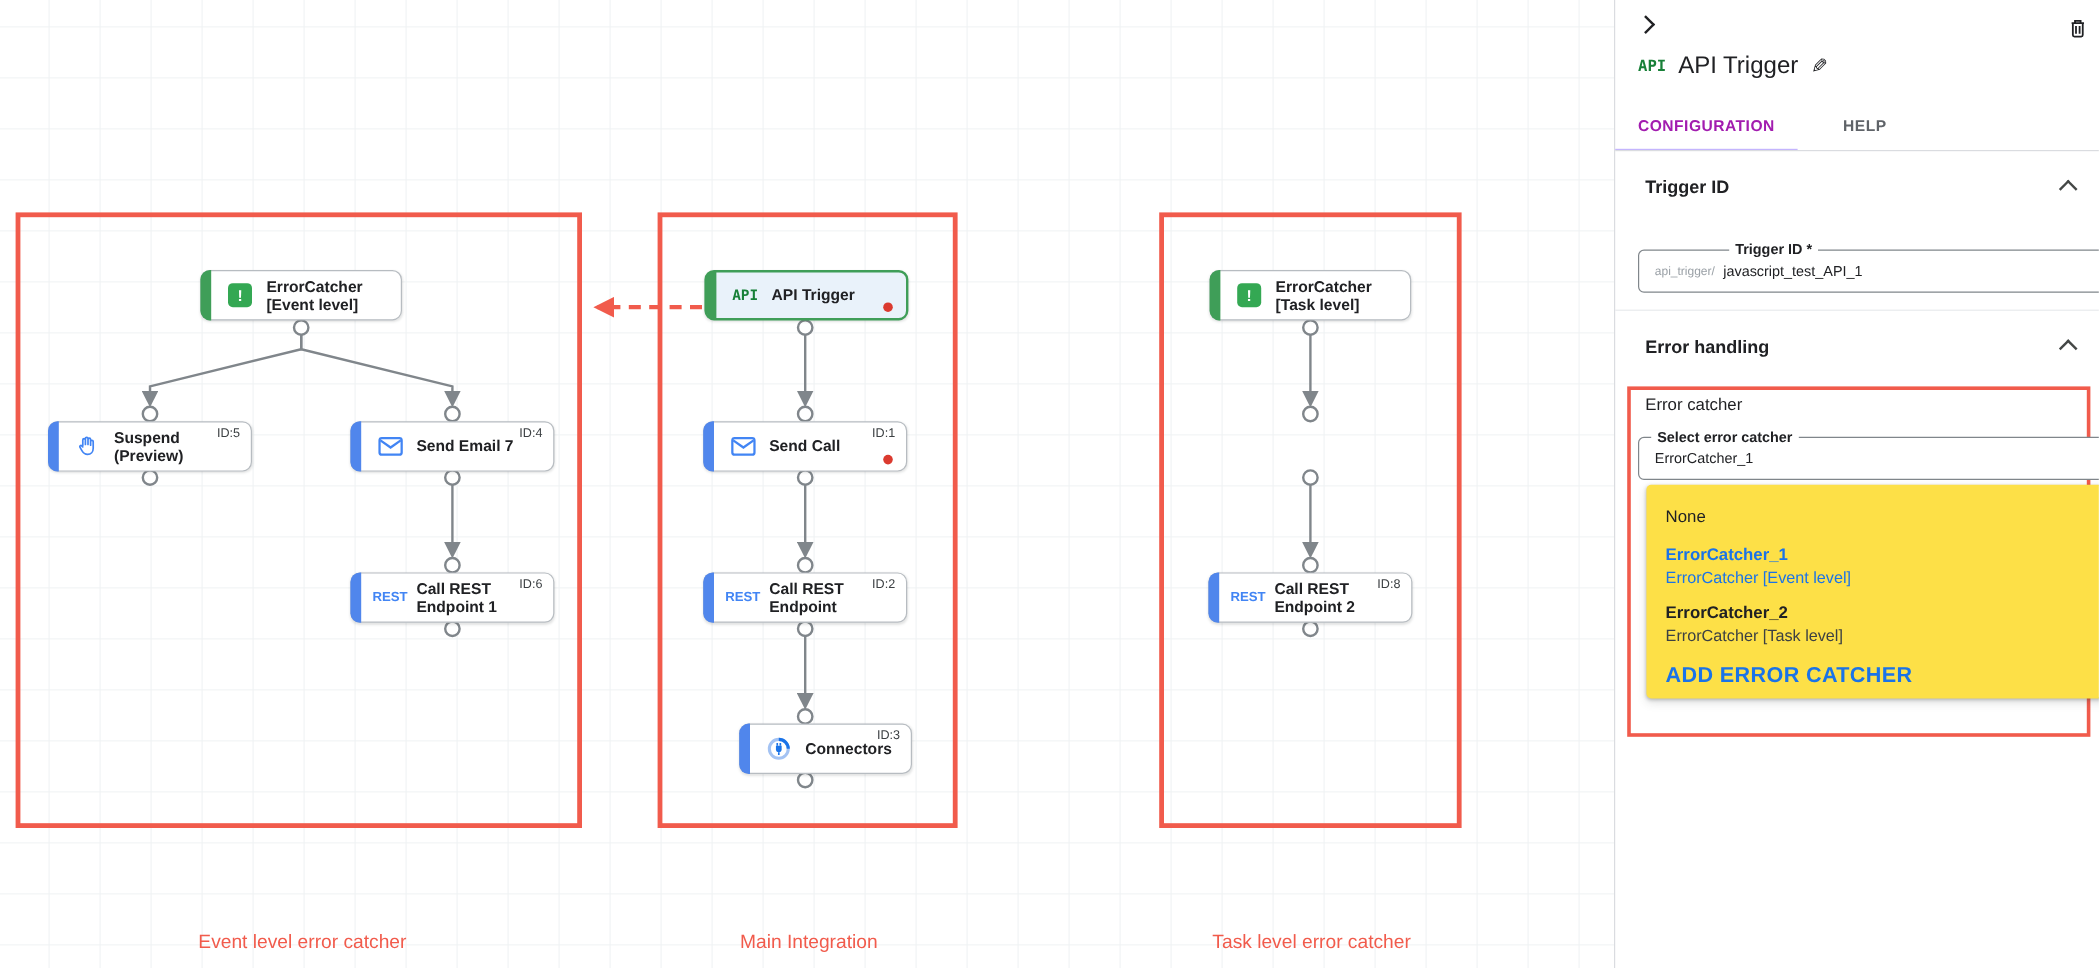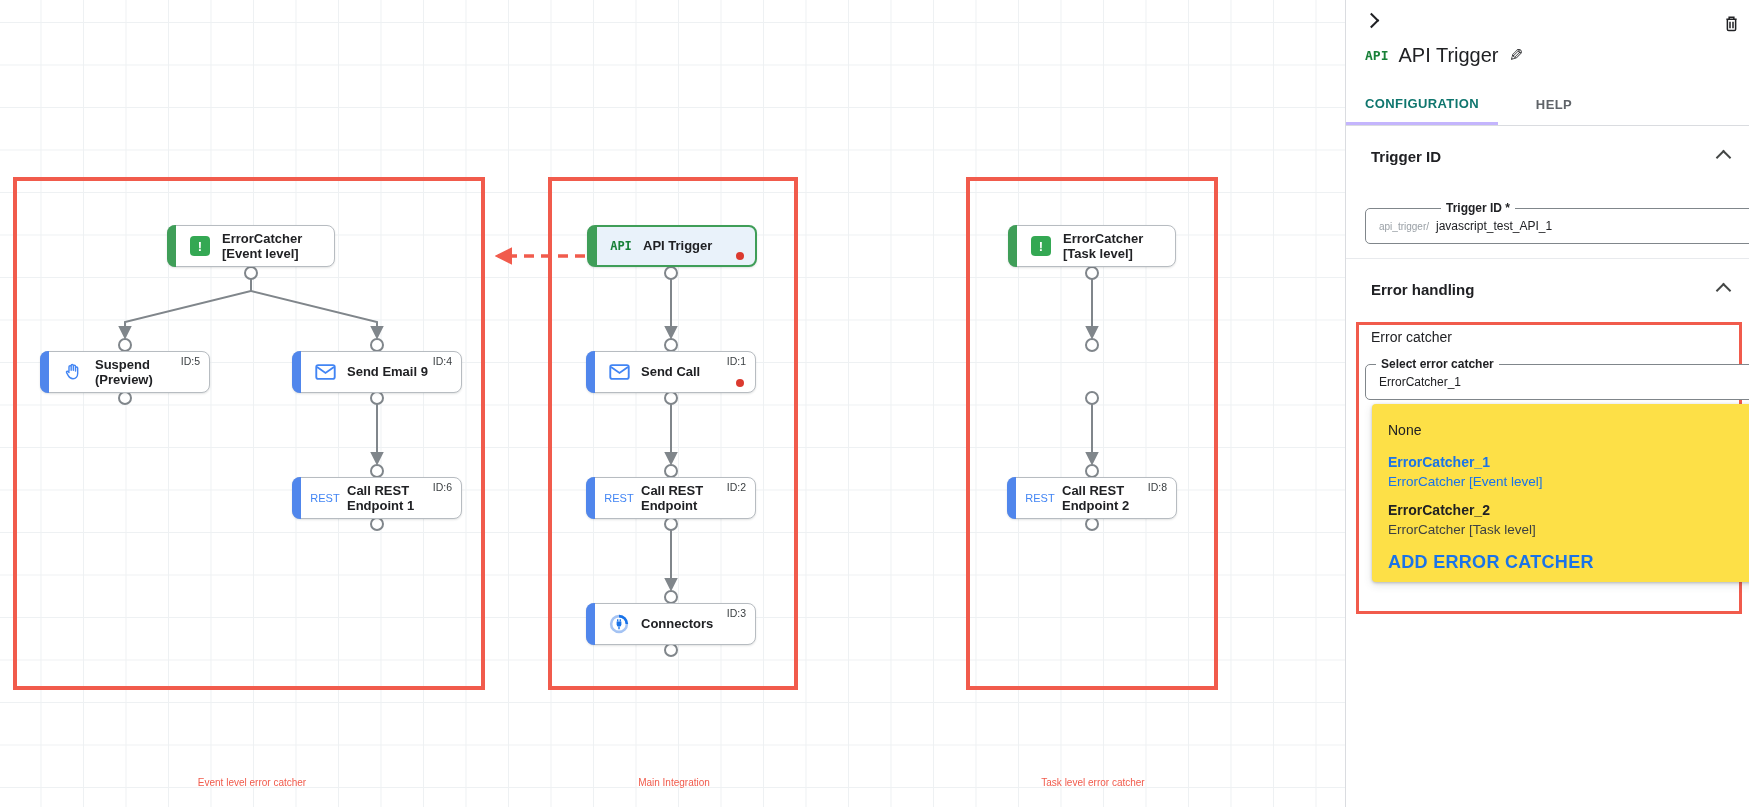--- a/index.html
+++ b/index.html
@@ -8,53 +8,53 @@
 
   
   .canvas{position:absolute;left:0;top:0;width:1345px;height:807px;
     background-color:#fff;
     background-image:linear-gradient(to right,#eef1f3 1px,transparent 1px),
                      linear-gradient(to bottom,#eef1f3 1px,transparent 1px);
     background-size:42.5px 42.5px;background-position:-2px 22px;}
   .edges{position:absolute;left:0;top:0;width:1345px;height:807px;pointer-events:none;}
 
   .group-box{position:absolute;border:4px solid #F15B4C;box-sizing:border-box;}
-  .group-label{position:absolute;color:#F15B4C;font-size:10px;transform:translateX(-50%);white-space:nowrap;text-align:right;}
+  .group-label{position:absolute;color:#F15B4C;font-size:16px;transform:translateX(-50%);white-space:nowrap;text-align:right;}
 
   .node{position:absolute;height:42px;background:#fff;border:1px solid #b7bcc1;border-radius:8px;
         display:flex;align-items:center;box-sizing:border-box;box-shadow:0 1px 2px rgba(60,64,67,.15);}
   .node .bar{position:absolute;left:-1px;top:-1px;bottom:-1px;width:9px;border-radius:8px 0 0 8px;}
   .node.blue .bar{background:#5086EC;}
   .node.green .bar{background:#3F9E58;}
   .node .icon{margin-left:19px;width:26px;display:flex;justify-content:center;align-items:center;flex:none;}
   .node .label{margin-left:9px;font-size:13px;font-weight:bold;color:#202124;line-height:1.18;white-space:pre-line;}
   .node .nid{position:absolute;top:3px;right:9px;font-size:10.5px;color:#3c4043;}
   .node.trigger{background:#E9F2FA;border:2px solid #3F9E58;}
   .err-dot{position:absolute;right:11px;bottom:5px;width:8px;height:8px;border-radius:50%;background:#DB3A2F;}
 
   .ec-icon{width:20px;height:20px;background:#34A853;border-radius:4px;color:#fff;font-weight:bold;
            font-size:13px;display:flex;align-items:center;justify-content:center;}
-  .rest-txt{font-size:11px;font-weight:normal;color:#4285F4;letter-spacing:0px;font-stretch:condensed;}
+  .rest-txt{font-size:11px;font-weight:bold;color:#4285F4;letter-spacing:0px;font-stretch:condensed;}
   .api-txt{font-size:12px;font-weight:bold;color:#188038;font-family:"DejaVu Sans Mono",monospace;}
 
   
   .panel{position:absolute;left:1345px;top:0;width:404px;height:807px;background:#fff;
          border-left:1px solid #dadce0;box-sizing:border-box;}
   .chev-right{position:absolute;left:20px;top:15px;width:9px;height:9px;
     border-top:2.5px solid #202124;border-right:2.5px solid #202124;transform:rotate(45deg);cursor:pointer;}
   .trash{position:absolute;left:378px;top:15px;cursor:pointer;}
   .hdr{position:absolute;left:19px;top:44px;display:flex;align-items:center;gap:10px;}
   .hdr .badge{font-size:13px;font-weight:bold;color:#188038;font-family:"DejaVu Sans Mono",monospace;}
   .hdr .title{font-size:20px;color:#202124;}
   .hdr .pencil{font-size:17px;color:#202124;transform:scaleX(-1);cursor:pointer;}
 
   .tabbar{position:absolute;left:0;top:84px;width:404px;height:41px;border-bottom:1px solid #dadce0;display:flex;}
   .tab{height:41px;display:flex;align-items:center;justify-content:center;font-size:13px;font-weight:bold;
        letter-spacing:.4px;cursor:pointer;box-sizing:border-box;}
-  .tab.active{color:#0f766e;width:152px;border-bottom:3px solid #c4b5fd;}
+  .tab.active{color:#a21caf;width:152px;border-bottom:1px solid #c4b5fd;}
   .tab.idle{color:#5f6368;width:112px;}
 
   .sec-head{position:absolute;left:25px;font-size:15px;font-weight:bold;color:#202124;}
   .chev-up{position:absolute;left:372px;width:9px;height:9px;border-left:2px solid #444746;
            border-top:2px solid #444746;transform:rotate(45deg);cursor:pointer;}
   .divider{position:absolute;left:0;width:404px;border-top:1px solid #e8eaed;}
 
   .field{position:absolute;left:19px;width:428px;height:36px;border:1px solid #80868b;border-radius:5px;
          box-sizing:border-box;background:#fff;display:flex;align-items:center;cursor:text;}
   .field .flabel{position:absolute;top:-8px;font-size:12px;font-weight:bold;color:#202124;background:#fff;padding:0 5px;}
@@ -158,21 +158,21 @@
   </div>
 
   <div class="node blue" style="left:292px;top:351px;width:170px">
     <span class="bar"></span>
     <span class="icon">
       <svg viewBox="0 0 22 17" width="21" height="16">
           <rect x="1.2" y="1.2" width="19.6" height="14.6" rx="2" fill="#fff" stroke="#4285F4" stroke-width="2"></rect>
           <path d="M2 3.2 L11 9.5 L20 3.2" fill="none" stroke="#4285F4" stroke-width="2"></path>
         </svg>
     </span>
-    <span class="label">Send Email 9</span>
+    <span class="label">Send Email 7</span>
     <span class="nid">ID:4</span>
   </div>
 
   <div class="node blue" style="left:292px;top:477px;width:170px">
     <span class="bar"></span>
     <span class="icon">
         <span class="rest-txt">REST</span>
       </span>
     <span class="label">Call REST
 Endpoint 1</span>
@@ -204,21 +204,21 @@
   <div class="node blue" style="left:586px;top:477px;width:170px">
     <span class="bar"></span>
     <span class="icon">
         <span class="rest-txt">REST</span>
       </span>
     <span class="label">Call REST
 Endpoint</span>
     <span class="nid">ID:2</span>
   </div>
 
-  <div class="node blue" style="left:586px;top:603px;width:170px">
+  <div class="node blue" style="left:616px;top:603px;width:144px">
     <span class="bar"></span>
     <span class="icon">
       <svg viewBox="0 0 24 24" width="22" height="22">
         <circle cx="12" cy="12" r="8.6" fill="none" stroke="#A4C3F3" stroke-width="2.8"></circle>
         <path d="M12 3.4 a8.6 8.6 0 0 1 8.6 8.6" fill="none" stroke="#1A73E8" stroke-width="2.8"></path>
         <path d="M9.4 9.2 h5.2 v3.3 a2.6 2.6 0 0 1 -5.2 0 z" fill="#1A73E8"></path>
         <line x1="10.6" y1="6.8" x2="10.6" y2="9.2" stroke="#1A73E8" stroke-width="1.5"></line>
         <line x1="13.4" y1="6.8" x2="13.4" y2="9.2" stroke="#1A73E8" stroke-width="1.5"></line>
         <line x1="12" y1="15.2" x2="12" y2="17.6" stroke="#1A73E8" stroke-width="1.5"></line>
       </svg>

